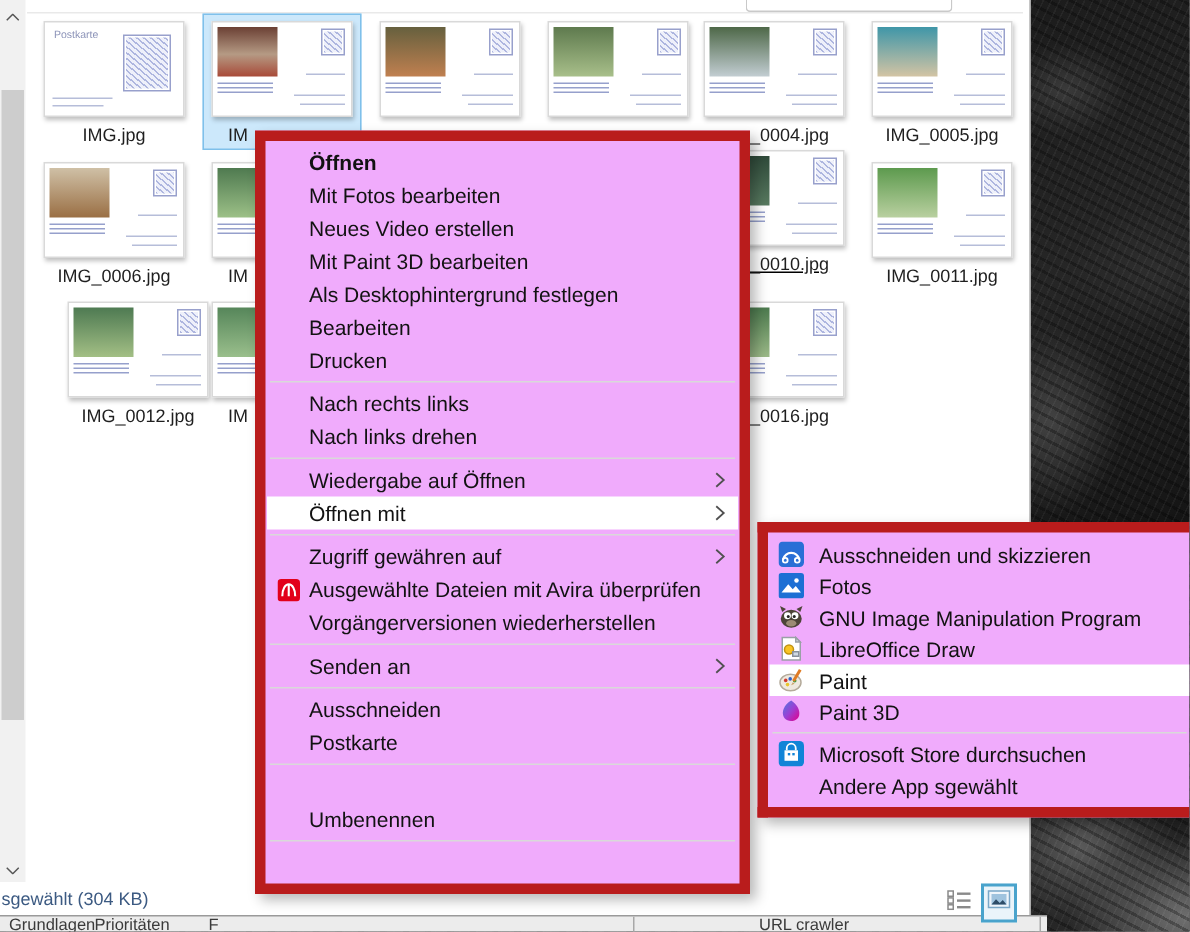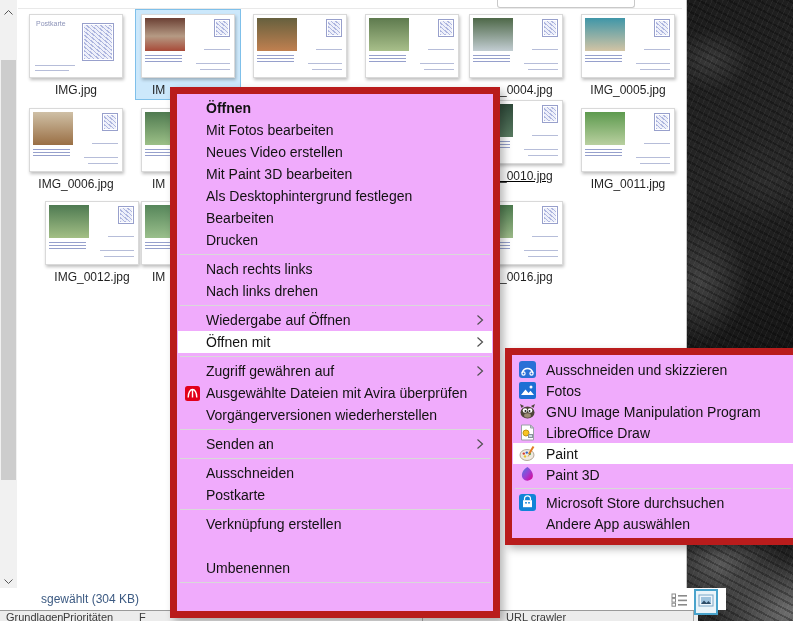--- a/index.html
+++ b/index.html
@@ -36,21 +36,21 @@
   .addr-line{position:absolute;height:1px;background:#b6bdd9;}
   .stamp{position:absolute;background:#fff;border:1px solid #98a0cc;}
   .stamp::after{content:"";position:absolute;inset:1px;background:repeating-linear-gradient(40deg,#aeb6df 0 1px,#eef0fa 1px 3px);}
   .stamp.small{right:4px;top:4px;width:14px;height:16px;}
   .stamp.big{left:52px;top:8px;width:30px;height:36px;}
   .pk-text{position:absolute;left:6px;top:5px;font-size:7px;color:#8c93b8;}
   .fname{position:relative;margin-top:5px;font-size:12px;color:#1f1f1f;text-align:center;white-space:nowrap;}
   .fname.lbl-left{text-align:left;padding-left:12px;}
   .fname.lbl-offset{text-align:left;padding-left:32px;}
   
-  #statusbar{position:absolute;left:0;top:588px;width:686px;height:22px;background:#fff;z-index:6;margin-left:40px;}
+  #statusbar{position:absolute;left:0;top:588px;width:686px;height:22px;background:#fff;z-index:6;}
   #status-text{position:absolute;left:1px;top:4px;font-size:12px;color:#3c5a82;white-space:nowrap;}
   #viewbtns{position:absolute;right:8px;top:1px;display:flex;align-items:center;gap:4px;}
   .viewbtn{display:flex;align-items:center;justify-content:center;padding:2px;}
   .viewbtn.active{border:2px solid #49a3cc;background:#eaf4fa;}
   
   #bottomstrip{position:absolute;left:0;top:610px;width:698px;height:11px;background:#ececec;border-top:1px solid #9a9a9a;overflow:hidden;z-index:2;}
   .strip-frag{position:absolute;top:0;font-size:11px;color:#3a3a3a;white-space:nowrap;}
   .strip-div{position:absolute;top:0;width:1px;height:11px;background:#a8a8a8;}
   
   .menu{background:#f0abfc;border:7px solid #b91c1c;box-shadow:4px 4px 8px rgba(0,0,0,0.28);padding:3px 1px;box-sizing:border-box;margin-top:30px;}
@@ -384,24 +384,20 @@
       <span class="mi-icon"></span>
       <span class="mi-label">Ausschneiden</span>
     </div>
     <div class="menu-item">
       <span class="mi-icon"></span>
       <span class="mi-label">Postkarte</span>
     </div>
     <div class="menu-sep"></div>
     <div class="menu-item">
       <span class="mi-icon"></span>
-      <span class="mi-label">Verknüpfung erstellen</span>
-    </div>
-    <div class="menu-item">
-      <span class="mi-icon"></span>
     </div>
     <div class="menu-item">
       <span class="mi-icon"></span>
       <span class="mi-label">Umbenennen</span>
     </div>
     <div class="menu-sep"></div>
     <div class="menu-item">
       <span class="mi-icon"></span>
     </div>
   </div>
@@ -490,15 +486,15 @@
           <path d="M5.5 6.2V4.8a3 3 0 016 0v1.4" fill="none" stroke="#fff" stroke-width="1.2"></path>
           <rect x="4" y="6.2" width="9" height="7" fill="#fff"></rect>
           <rect x="6.2" y="8" width="1.6" height="1.6" fill="#1184d7"></rect>
           <rect x="9.2" y="8" width="1.6" height="1.6" fill="#1184d7"></rect>
         </svg>
       </span>
       <span class="mi-label">Microsoft Store durchsuchen</span>
     </div>
     <div class="menu-item">
       <span class="mi-icon"></span>
-      <span class="mi-label">Andere App auswählen</span>
+      <span class="mi-label">Andere App sgewählt</span>
     </div>
   </div>
 
 </body></html>

